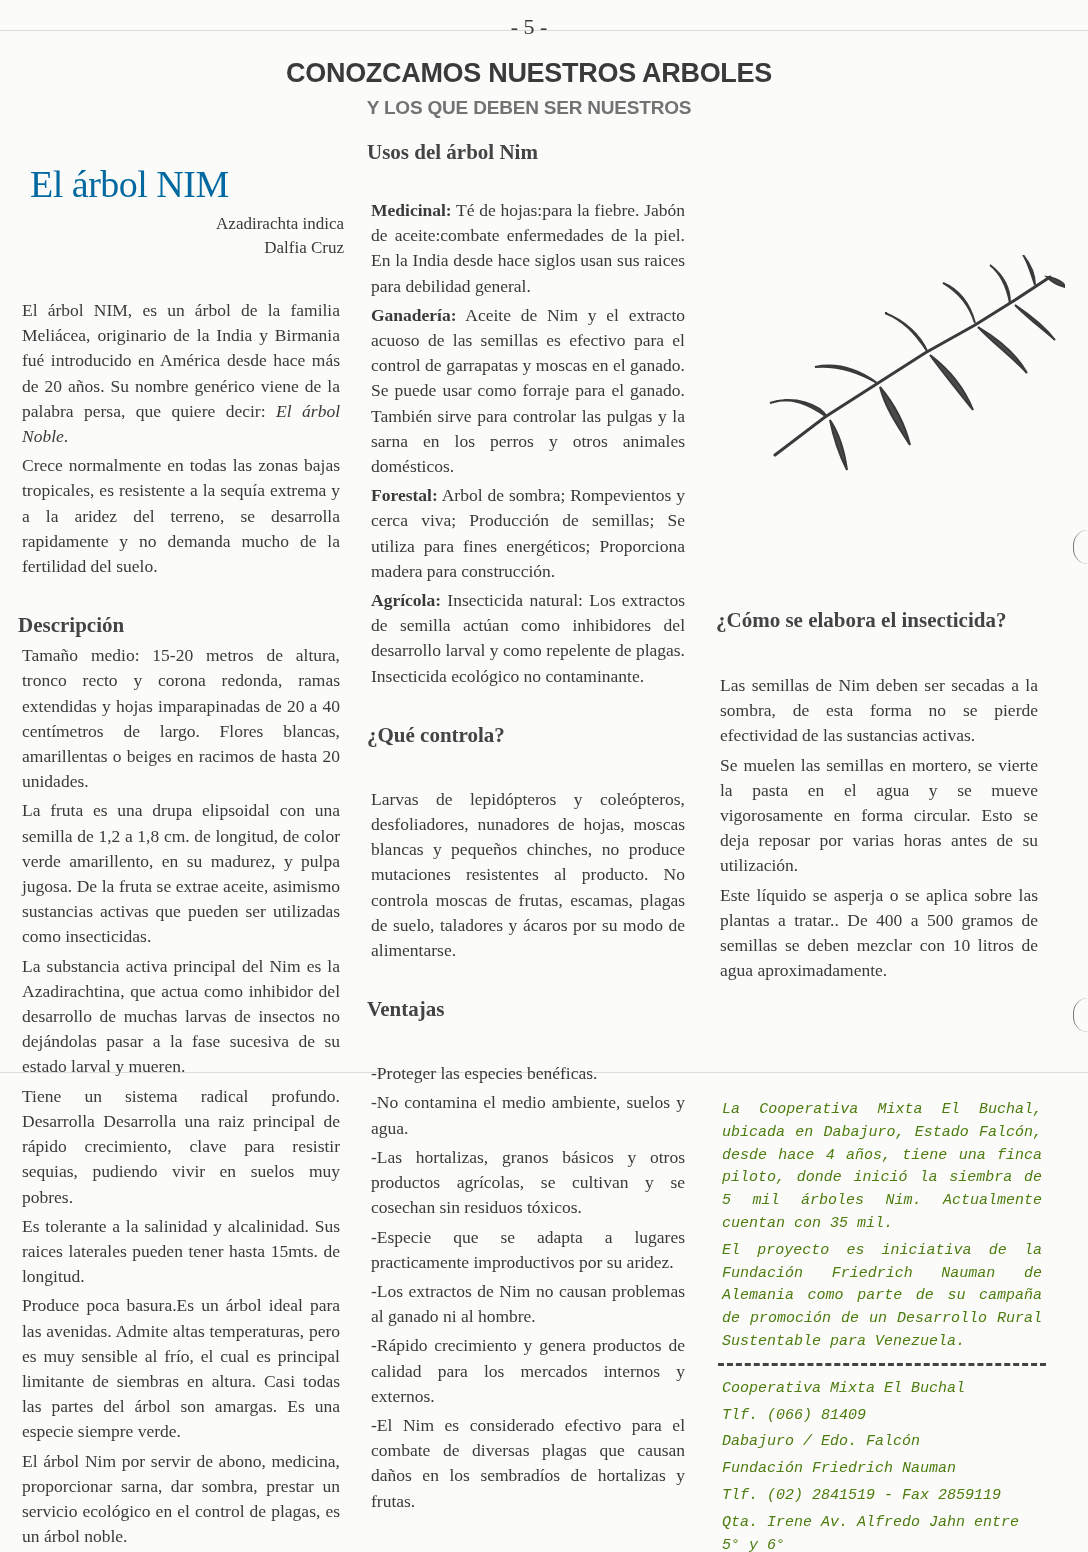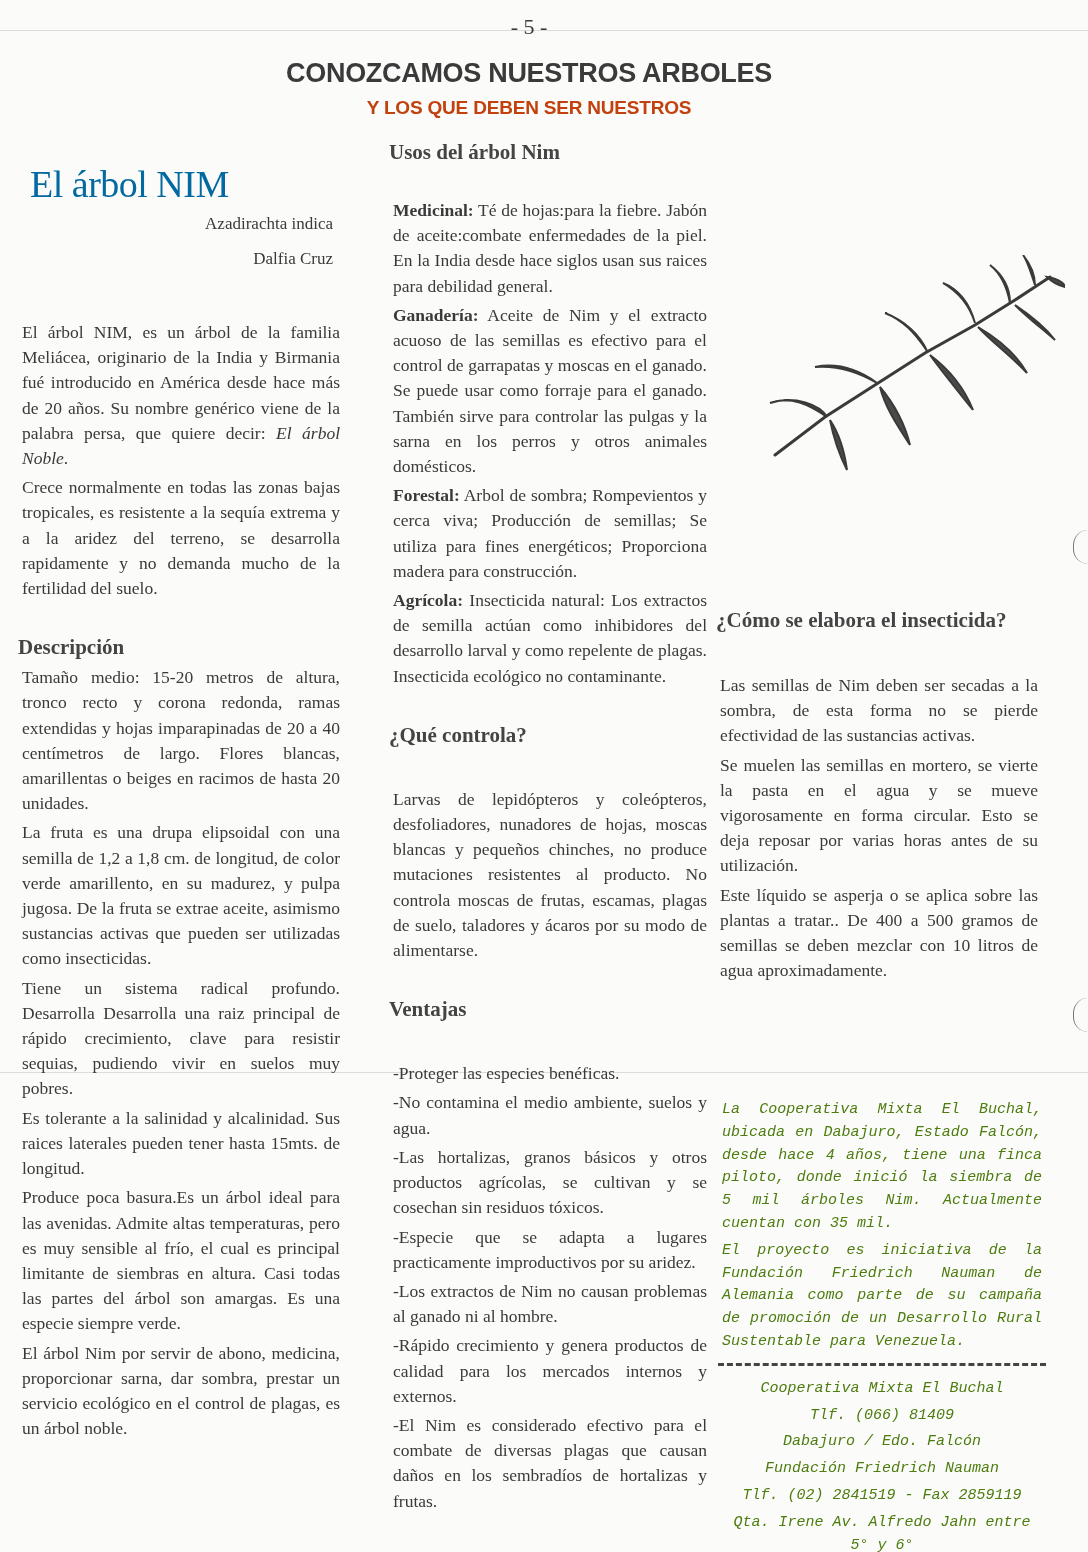--- a/index.html
+++ b/index.html
@@ -7,43 +7,43 @@
     width: 1088px; height: 1552px; overflow: hidden;
     background: #fbfbf9; color: #3a3a3a;
     font-family: "Liberation Serif", "DejaVu Serif", serif;
     position: relative;
   }
   .abs { position: absolute; }
   #page-number { left: 0; width: 1058px; top: 14px; text-align: center; font-size: 22px; }
   #main-title { left: 0; width: 1058px; top: 58px; text-align: center;
     font-family: "Liberation Sans", "DejaVu Sans", sans-serif; font-weight: bold; font-size: 27px; color: #3a3a3a; letter-spacing: -0.3px; }
   #subtitle { left: 0; width: 1058px; top: 97px; text-align: center;
-    font-family: "Liberation Sans", "DejaVu Sans", sans-serif; font-weight: bold; font-size: 19px; color: #c2410c; letter-spacing: -0.2px; }
+    font-family: "Liberation Sans", "DejaVu Sans", sans-serif; font-weight: bold; font-size: 19px; color: #737373; letter-spacing: -0.2px; }
 
   .col { position: absolute; font-size: 17.5px; line-height: 25.2px; text-align: justify; }
   #col1 { left: 18px; top: 152px; width: 326px; }
-  #col2 { left: 389px; top: 138px; width: 322px; }
+  #col2 { left: 367px; top: 138px; width: 322px; }
   #col3 { left: 716px; top: 605px; width: 326px; }
 
   #article-title { font-size: 38px; line-height: 40px; margin: 12px; font-weight: normal; letter-spacing: -0.5px; color: #0369a1; }
-  .byline { text-align: right; font-size: 17px; line-height: 24px; margin: 11px; }
+  .byline { text-align: right; font-size: 17px; line-height: 24px; margin: 0; }
   .species { margin-top: -4px; }
   h2.sec { font-size: 21px; font-weight: bold; margin: 0; line-height: 28px; color: #444; }
   p { margin: 4px; }
   .lbl { font-weight: bold; }
   .gap-m { height: 28px; }
   .gap-l { height: 34px; }
   em { font-style: italic; }
 
   #leaf { left: 765px; top: 255px; width: 300px; height: 230px; }
 
   #notes { left: 718px; top: 1095px; width: 328px; font-family: Liberation Mono, monospace;
     font-style: italic; font-size: 15px; line-height: 22.8px; text-align: justify; color: #4d7c0f; }
   #dash-rule { height: 0; border-top: 3px dashed #444; margin: 9px 0 12px 0; }
-  #contacts p { text-align: center; }
+  #contacts p { text-align: left; }
   .scanline { position: absolute; left: 0; width: 1088px; height: 1px; background: #bdbdbd; opacity: .5; }
   .edge-mark { position: absolute; right: 0; width: 14px; height: 34px; border-left: 1.5px solid #777; border-radius: 30px 0 0 30px; border-right: none; border-top: none; border-bottom: none; }
 </style>
 </head>
 <body>
 
 <div class="scanline" style="top:30px;"></div>
 <div class="scanline" style="top:1072px;"></div>
 <div class="edge-mark" style="top:530px;"></div>
 <div class="edge-mark" style="top:998px;"></div>
@@ -56,20 +56,21 @@
   <h1 id="article-title">El árbol NIM</h1>
   <p class="byline species">Azadirachta indica</p>
   <p class="byline">Dalfia Cruz</p>
   <div class="gap-l"></div>
   <p><span>El árbol NIM, es un árbol de la familia Meliácea, originario de la India y Birmania fué introducido en América desde hace más de 20 años. Su nombre genérico viene de la palabra persa, que quiere decir: </span><em>El árbol Noble</em><span>.</span></p>
   <p>Crece normalmente en todas las zonas bajas tropicales, es resistente a la sequía extrema y a la aridez del terreno, se desarrolla rapidamente y no demanda mucho de la fertilidad del suelo.</p>
   <div class="gap-m"></div>
   <h2 class="sec">Descripción</h2>
   <p>Tamaño medio: 15-20 metros de altura, tronco recto y corona redonda, ramas extendidas y hojas imparapinadas de 20 a 40 centímetros de largo. Flores blancas, amarillentas o beiges en racimos de hasta 20 unidades.</p>
   <p>La fruta es una drupa elipsoidal con una semilla de 1,2 a 1,8 cm. de longitud, de color verde amarillento, en su madurez, y pulpa jugosa. De la fruta se extrae aceite, asimismo sustancias activas que pueden ser utilizadas como insecticidas.</p>
+  <p>La substancia activa principal del Nim es la Azadirachtina, que actua como inhibidor del desarrollo de muchas larvas de insectos no dejándolas pasar a la fase sucesiva de su estado larval y mueren.</p>
   <p>Tiene un sistema radical profundo. Desarrolla Desarrolla una raiz principal de rápido crecimiento, clave para resistir sequias, pudiendo vivir en suelos muy pobres.</p>
   <p>Es tolerante a la salinidad y alcalinidad. Sus raices laterales pueden tener hasta 15mts. de longitud.</p>
   <p>Produce poca basura.Es un árbol ideal para las avenidas. Admite altas temperaturas, pero es muy sensible al frío, el cual es principal limitante de siembras en altura. Casi todas las partes del árbol son amargas. Es una especie siempre verde.</p>
   <p>El árbol Nim por servir de abono, medicina, proporcionar sarna, dar sombra, prestar un servicio ecológico en el control de plagas, es un árbol noble.</p>
 </div>
 
 <div id="col2" class="col">
   <h2 class="sec">Usos del árbol Nim</h2>
   <div class="gap-m"></div>
   <p><span class="lbl">Medicinal:</span><span> Té de hojas:para la fiebre. Jabón de aceite:combate enfermedades de la piel. En la India desde hace siglos usan sus raices para debilidad general.</span></p>

